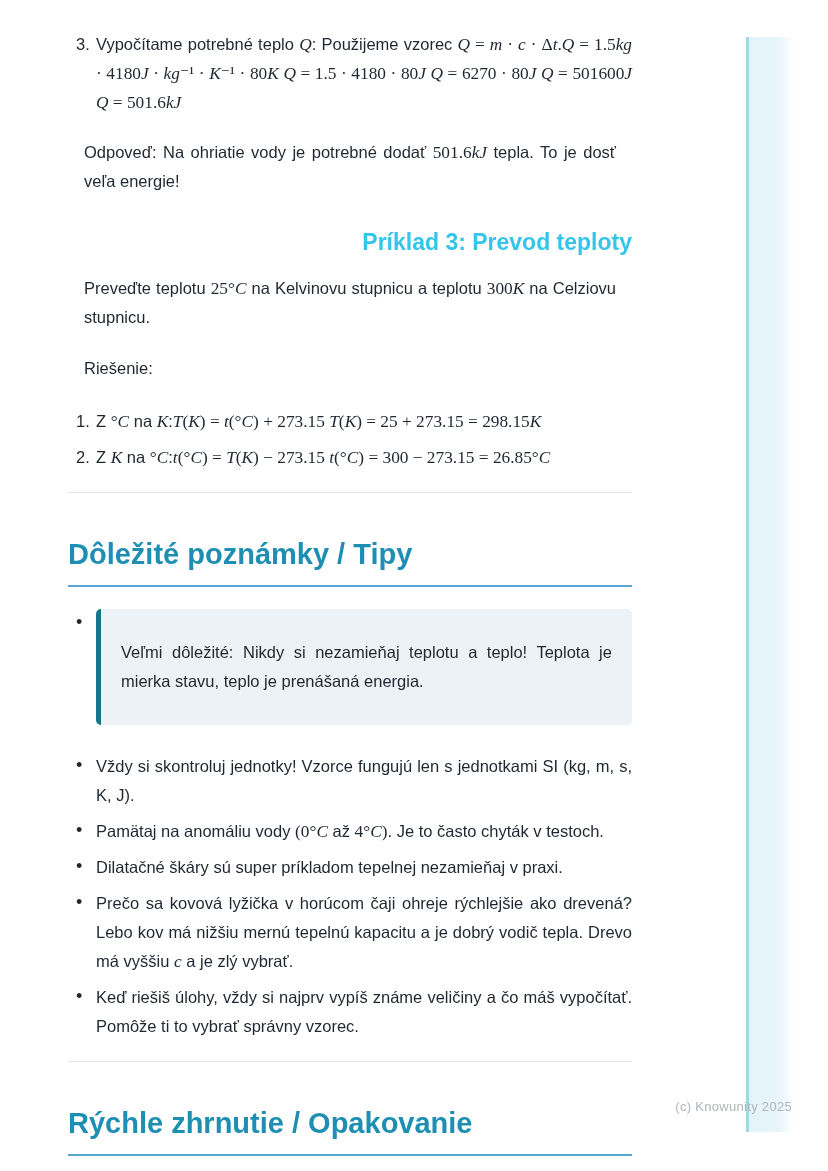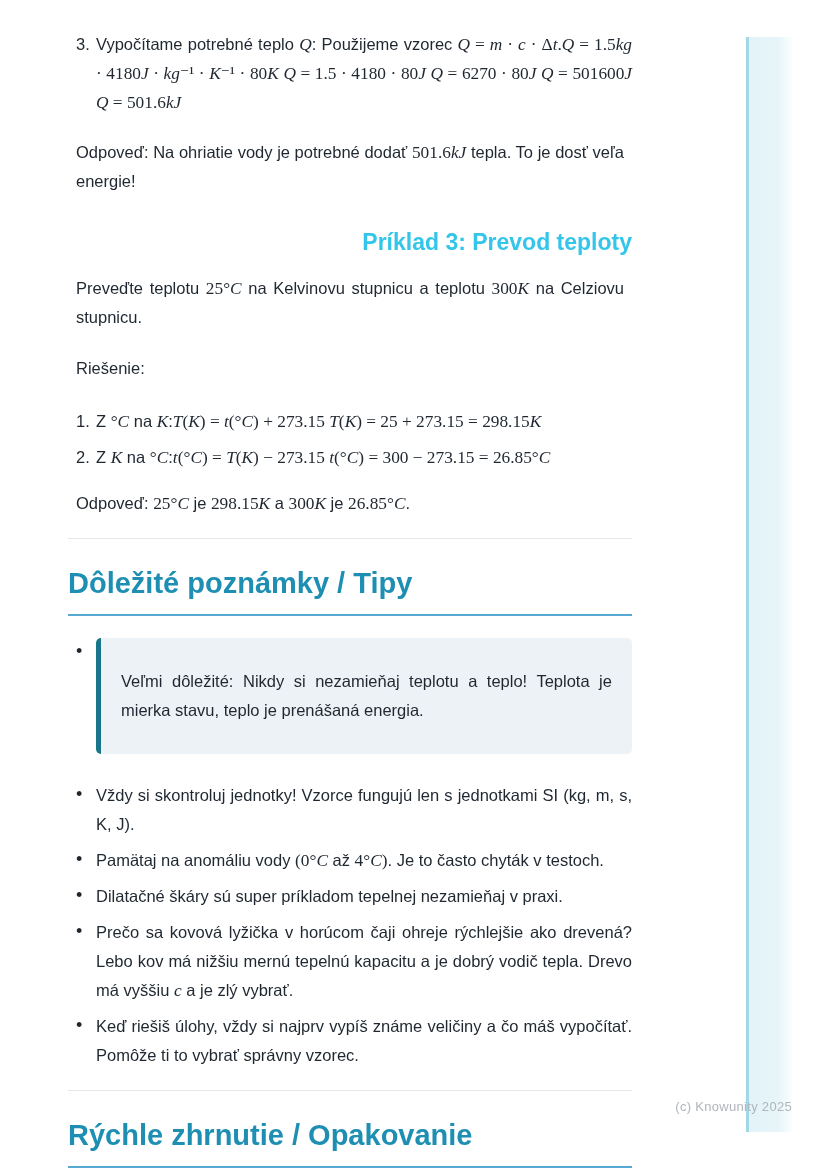--- a/index.html
+++ b/index.html
@@ -3,21 +3,21 @@
 <meta charset="utf-8">
 <style>
   html,body{margin:0;padding:0;}
   body{
     width:828px;height:1171px;position:relative;overflow:hidden;
     background:#ffffff;color:#1f2730;
     font-family:"Liberation Sans","DejaVu Sans",sans-serif;
     font-size:16.5px;line-height:29px;
   }
   .content{position:relative;z-index:2;padding:30px 196px 0 68px;}
-  p{margin:8px;text-align:justify;}
+  p{margin:16px;text-align:justify;}
   b{font-weight:400;}
   .math{
     font-family:"Liberation Serif","DejaVu Serif",serif;
     font-size:1.05em;font-style:normal;
   }
   .math i{font-style:italic;}
   ol,ul{list-style:none;margin:0;padding:0;}
   li{position:relative;padding-left:28px;text-align:justify;}
   .marker{position:absolute;left:8px;top:0;}
   .bullet{position:absolute;left:8px;top:-1px;font-size:18px;}
@@ -26,21 +26,21 @@
     margin:32px 0 18px 0;font-size:23px;line-height:28px;font-weight:700;
     color:#33c5ea;text-align:right;
   }
   .task{margin-top:0;}
   .solution-label{margin-top:22px;}
   .steps{margin-top:24px;}
   .steps li{margin-bottom:7px;}
   .answer2{margin-top:17px;}
   hr{border:none;border-top:1px solid #e5e7eb;margin:20px 0 0 0;}
   h1{
-    margin:27px 0 22px 0;font-size:29px;line-height:35px;font-weight:700;
+    margin:44px 0 22px 0;font-size:29px;line-height:35px;font-weight:700;
     color:#1e8fb3;text-align:left;
     border-bottom:2px solid #57a9d4;padding-bottom:13px;
   }
   .callout-list{margin:0;}
   .callout{
     background:#edf2f6;border-left:5px solid #17768c;border-radius:5px;
     padding:29px 20px;
   }
   .tips{margin-top:27px;}
   .tips li{margin-bottom:7px;}
@@ -70,21 +70,20 @@
 
   <p class="task"><span>Preveďte teplotu </span><span class="math">25°<i>C</i></span><span> na Kelvinovu stupnicu a teplotu </span><span class="math">300<i>K</i></span><span> na Celziovu stupnicu.</span></p>
 
   <p class="solution-label"><b>Riešenie:</b></p>
 
   <ol class="steps">
     <li><span class="marker">1.</span><b>Z </b><span class="math">°<i>C</i></span><b> na </b><span class="math"><i>K</i></span><b>:</b><span class="math"><i>T</i>(<i>K</i>) = <i>t</i>(°<i>C</i>) + 273.15 <i>T</i>(<i>K</i>) = 25 + 273.15 = 298.15<i>K</i></span></li>
     <li><span class="marker">2.</span><b>Z </b><span class="math"><i>K</i></span><b> na </b><span class="math">°<i>C</i></span><b>:</b><span class="math"><i>t</i>(°<i>C</i>) = <i>T</i>(<i>K</i>) − 273.15 <i>t</i>(°<i>C</i>) = 300 − 273.15 = 26.85°<i>C</i></span></li>
   </ol>
 
-  <p class="answer2"><b>Odpoveď:</b><span> </span><span class="math">25°<i>C</i></span><span> je </span><span class="math">298.15<i>K</i></span><span> a </span><span class="math">300<i>K</i></span><span> je </span><span class="math">26.85°<i>C</i></span><span>.</span></p>
 
   <hr>
 
   <h1>Dôležité poznámky / Tipy</h1>
 
   <ul class="callout-list">
     <li>
         <span class="bullet">•</span>
       <div class="callout"><b>Veľmi dôležité:</b><span> Nikdy si nezamieňaj </span><b>teplotu</b><span> a </span><b>teplo</b><span>! Teplota je mierka stavu, teplo je prenášaná energia.</span></div>
     </li>

